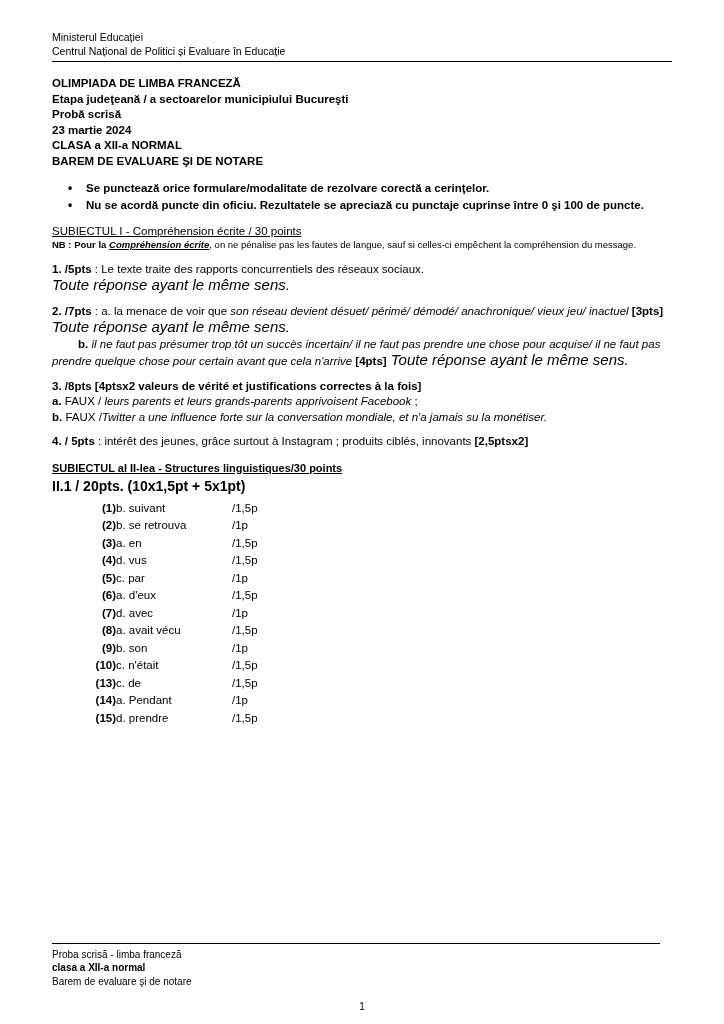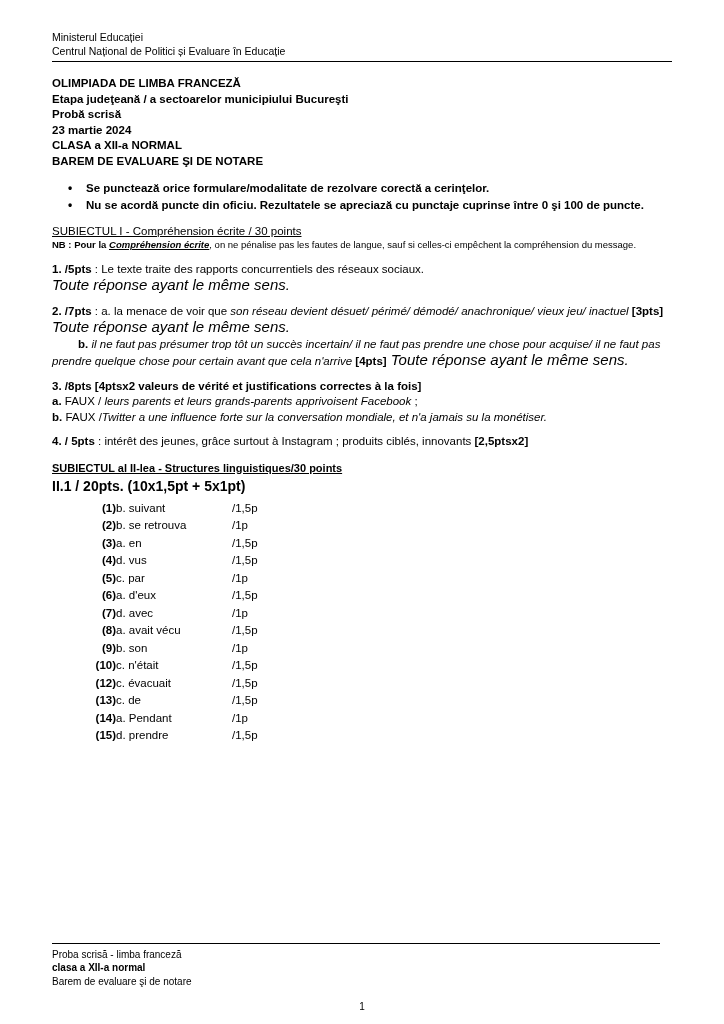--- a/index.html
+++ b/index.html
@@ -229,25 +229,20 @@
           <td class="num">(9)</td>
           <td class="ans">b. son</td>
           <td class="pts">/1p</td>
         </tr>
       <tr>
           <td class="num">(10)</td>
           <td class="ans">c. n'était</td>
           <td class="pts">/1,5p</td>
         </tr>
       <tr>
-          <td class="num">(12)</td>
-          <td class="ans">c. évacuait</td>
-          <td class="pts">/1,5p</td>
-        </tr>
-      <tr>
           <td class="num">(13)</td>
           <td class="ans">c. de</td>
           <td class="pts">/1,5p</td>
         </tr>
       <tr>
           <td class="num">(14)</td>
           <td class="ans">a. Pendant</td>
           <td class="pts"> /1p</td>
         </tr>
       <tr>

